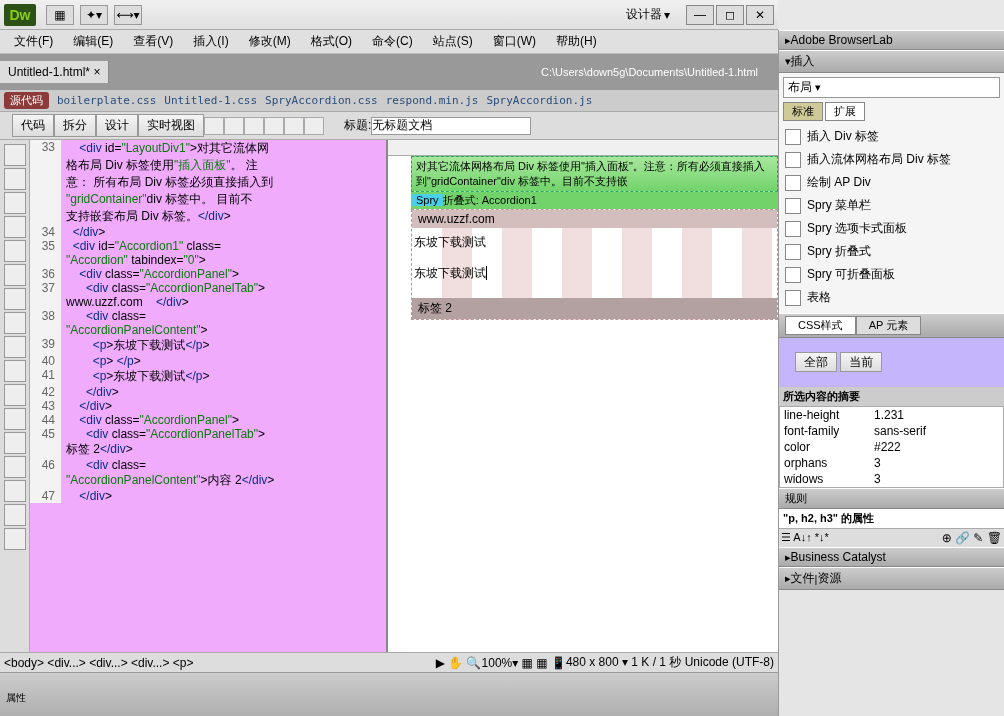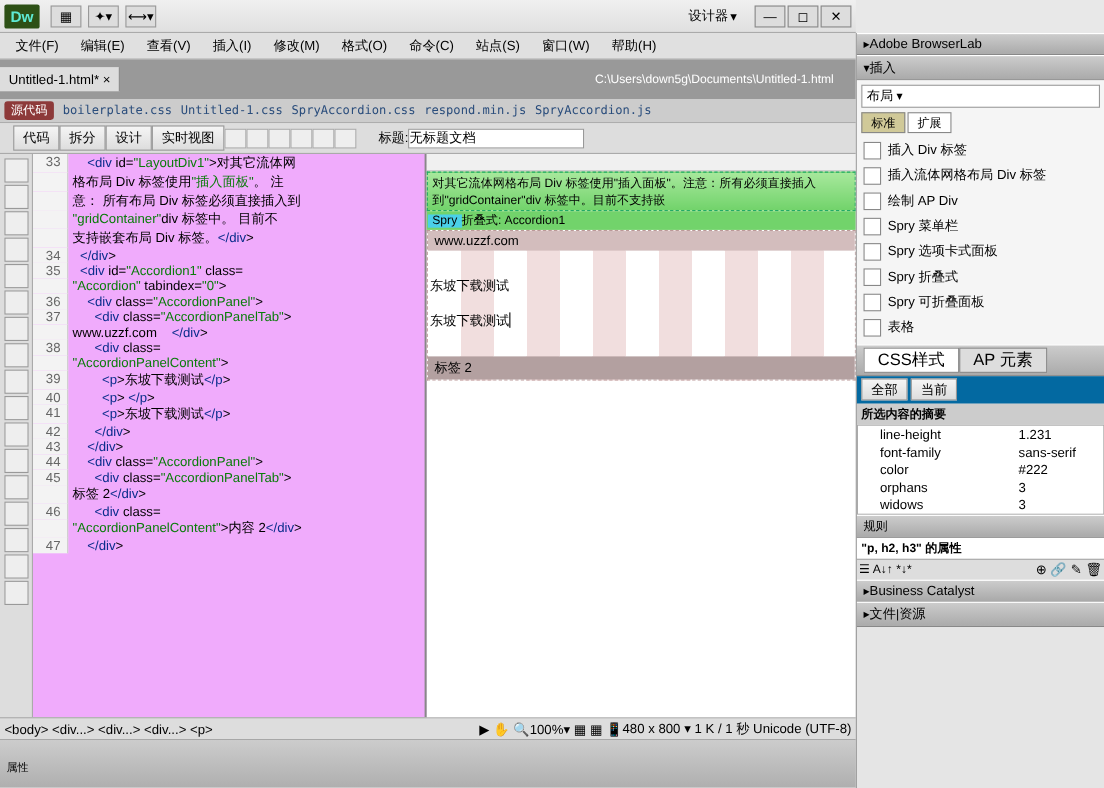--- a/index.html
+++ b/index.html
@@ -1,18 +1,18 @@
 <!DOCTYPE html>
 <html><head>
 <meta charset="utf-8">
 <style>
 * { margin: 0; padding: 0; box-sizing: border-box; font-family: "Microsoft YaHei", sans-serif; font-size: 12px; }
 body { background: #e8e8e8; width: 1004px; height: 716px; overflow: hidden; }
 .titlebar { height: 30px; background: linear-gradient(#f0f0f0,#e0e0e0); border-bottom: 1px solid #aaa; display: flex; align-items: center; padding: 0 4px; }
-.logo { width: 32px; height: 22px; background: #2d5016; color: #5eead4; font-weight: bold; text-align: center; line-height: 22px; font-size: 14px; border-radius: 2px; }
+.logo { width: 32px; height: 22px; background: #2d5016; color: #84cc16; font-weight: bold; text-align: center; line-height: 22px; font-size: 14px; border-radius: 2px; }
 .tb-icons { display: flex; gap: 6px; margin-left: 10px; }
 .tb-icon { width: 28px; height: 20px; border: 1px solid #999; background: #ddd; display: flex; align-items: center; justify-content: center; }
 .tb-right { margin-left: auto; display: flex; gap: 2px; align-items: center; }
 .winbtn { width: 28px; height: 20px; border: 1px solid #888; background: #ddd; text-align: center; line-height: 18px; }
 .menubar { height: 24px; background: #e0e0e0; border-bottom: 1px solid #bbb; display: flex; align-items: center; padding-left: 8px; gap: 8px; }
 .menubar span { padding: 2px 6px; cursor: pointer; }
 .tabbar { height: 36px; background: #999; display: flex; align-items: center; }
 .tab-active { background: #ddd; height: 22px; padding: 0 8px; line-height: 22px; border-right: 1px solid #888; }
 .tab-path { margin-left: auto; color: #fff; padding-right: 20px; font-size: 11px; }
 .srcbar { height: 22px; background: #ccc; border-bottom: 1px solid #aaa; display: flex; align-items: center; gap: 8px; padding-left: 4px; }
@@ -25,42 +25,42 @@
 .vtoolbar { width: 30px; background: #ddd; border-right: 1px solid #aaa; display: flex; flex-direction: column; gap: 2px; padding-top: 4px; align-items: center; }
 .vtool { width: 22px; height: 22px; border: 1px solid #999; background: #eee; }
 .codeview { width: 358px; background: #f0abfc; border-right: 2px solid #888; overflow: hidden; font-family: monospace; font-size: 12px; }
 .codeline { display: flex; }
 .gutter { width: 32px; text-align: right; padding-right: 6px; color: #666; background: #f3f3f3; border-right: 1px solid #ccc; user-select: none; }
 .codetxt { padding-left: 4px; white-space: pre; }
 .codetxt .kw { color: #0a2d8c; }
 .codetxt .str { color: #0a7c0a; }
 .designview { flex: 1; background: #fff; position: relative; }
 .ruler-h { height: 16px; background: #f0f0f0; border-bottom: 1px solid #aaa; }
-.dv-body { padding: 0; }
+.dv-body { padding: 0; margin-left: 23px; }
 .greenbox { background: linear-gradient(#a7e89c,#72d36b); border: 1px dashed #2a6; padding: 2px 4px; font-size: 11px; height: 36px; overflow: hidden; }
 .sprylabel { background: #4ad0e8; color: #000; font-size: 11px; padding: 0 4px; display: inline-block; }
 .acclabel { display: inline-block; font-size: 11px; }
 .accpanel { border: 1px dashed #b99; }
 .tabhead { background: #d3bdbd; padding: 2px 6px; }
-.acc-content { min-height: 70px; padding: 24px 2px; }
+.acc-content { min-height: 70px; padding: 6px 2px; }
 .stripes { background: repeating-linear-gradient(90deg,#fff,#fff 30px,#f1dede 30px,#f1dede 60px); }
 .panels-right { width: 226px; background: #e5e5e5; border-left: 1px solid #999; display: flex; flex-direction: column; height: 688px; position: absolute; right: 0; top: 30px; }
 .panel-hd { background: linear-gradient(#ccc,#aaa); border-top: 1px solid #fff; border-bottom: 1px solid #888; padding: 2px 6px; font-size: 11px; display: flex; align-items: center; }
 .insert-body { background: #f5f5f5; padding: 4px; }
 .catselect { border: 1px solid #999; padding: 1px 4px; background: #fff; font-size: 11px; }
 .ins-tabs { display: flex; gap: 2px; margin: 4px 0; }
 .ins-tab { border: 1px solid #888; background: #fff; padding: 1px 8px; font-size: 11px; }
 .ins-tab.act { background: #d0c998; text-align: center; }
 .ins-list { display: flex; flex-direction: column; }
 .ins-item { display: flex; align-items: center; gap: 6px; padding: 3px 2px; cursor: pointer; }
 .ins-icn { width: 16px; height: 16px; border: 1px solid #888; background: #fff; }
-.css-tab { border: 1px solid #888; background: #ddd; padding: 1px 12px; font-size: 15px; }
+.css-tab { border: 1px solid #888; background: #ddd; padding: 1px 12px; font-size: 11px; }
 .css-tab.act { background: #fff; }
 .css-body { background: #fff; border: 1px solid #aaa; font-size: 11px; }
-.css-row { display: flex; padding: 1px 20px; gap: 36px; }
+.css-row { display: flex; padding: 1px 4px; }
 .css-prop { width: 90px; }
 .statusbar { height: 20px; background: #ddd; border-top: 1px solid #aaa; display: flex; align-items: center; padding: 0 4px; font-size: 11px; font-family: monospace; }
 .props { height: 90px; background: #e0e0e0; border-top: 1px solid #999; }
 .props-hd { background: linear-gradient(#ccc,#aaa); padding: 18px 6px; font-size: 10px; }
 .props-body { display: flex; padding: 4px; gap: 8px; }
 .prop-left { display: flex; flex-direction: column; gap: 4px; }
 .prop-btn { border: 1px solid #888; background: #fff; padding: 2px 6px; font-size: 11px; display: flex; align-items: center; gap: 4px; }
 .prop-grid { display: grid; grid-template-columns: auto auto auto auto auto auto; gap: 4px 8px; align-items: center; font-size: 11px; }
 .prop-grid select, .prop-grid input { border: 1px solid #999; background: #fff; font-size: 11px; height: 18px; }
 .prop-grid input { width: 100px; }
@@ -345,21 +345,21 @@
         <div class="ins-item">
           <span class="ins-icn"></span>
           <span>表格</span>
         </div>
       </div>
   </div>
   <div class="panel-hd" style="display:flex">
     <div class="css-tab act">CSS样式</div>
     <div class="css-tab">AP 元素</div>
   </div>
-  <div style="padding:4px;background:#0369a1">
+  <div style="padding:16px;background:#c4b5fd">
     <span class="btn">全部</span>
     <span class="btn">当前</span>
   </div>
   <div style="background:#ccc;padding:2px 4px;font-weight:bold;font-size:11px">所选内容的摘要</div>
   <div class="css-body" id="cssprops">
       <div class="css-row">
         <span class="css-prop">line-height</span>
         <span>1.231</span>
       </div>
       <div class="css-row">

